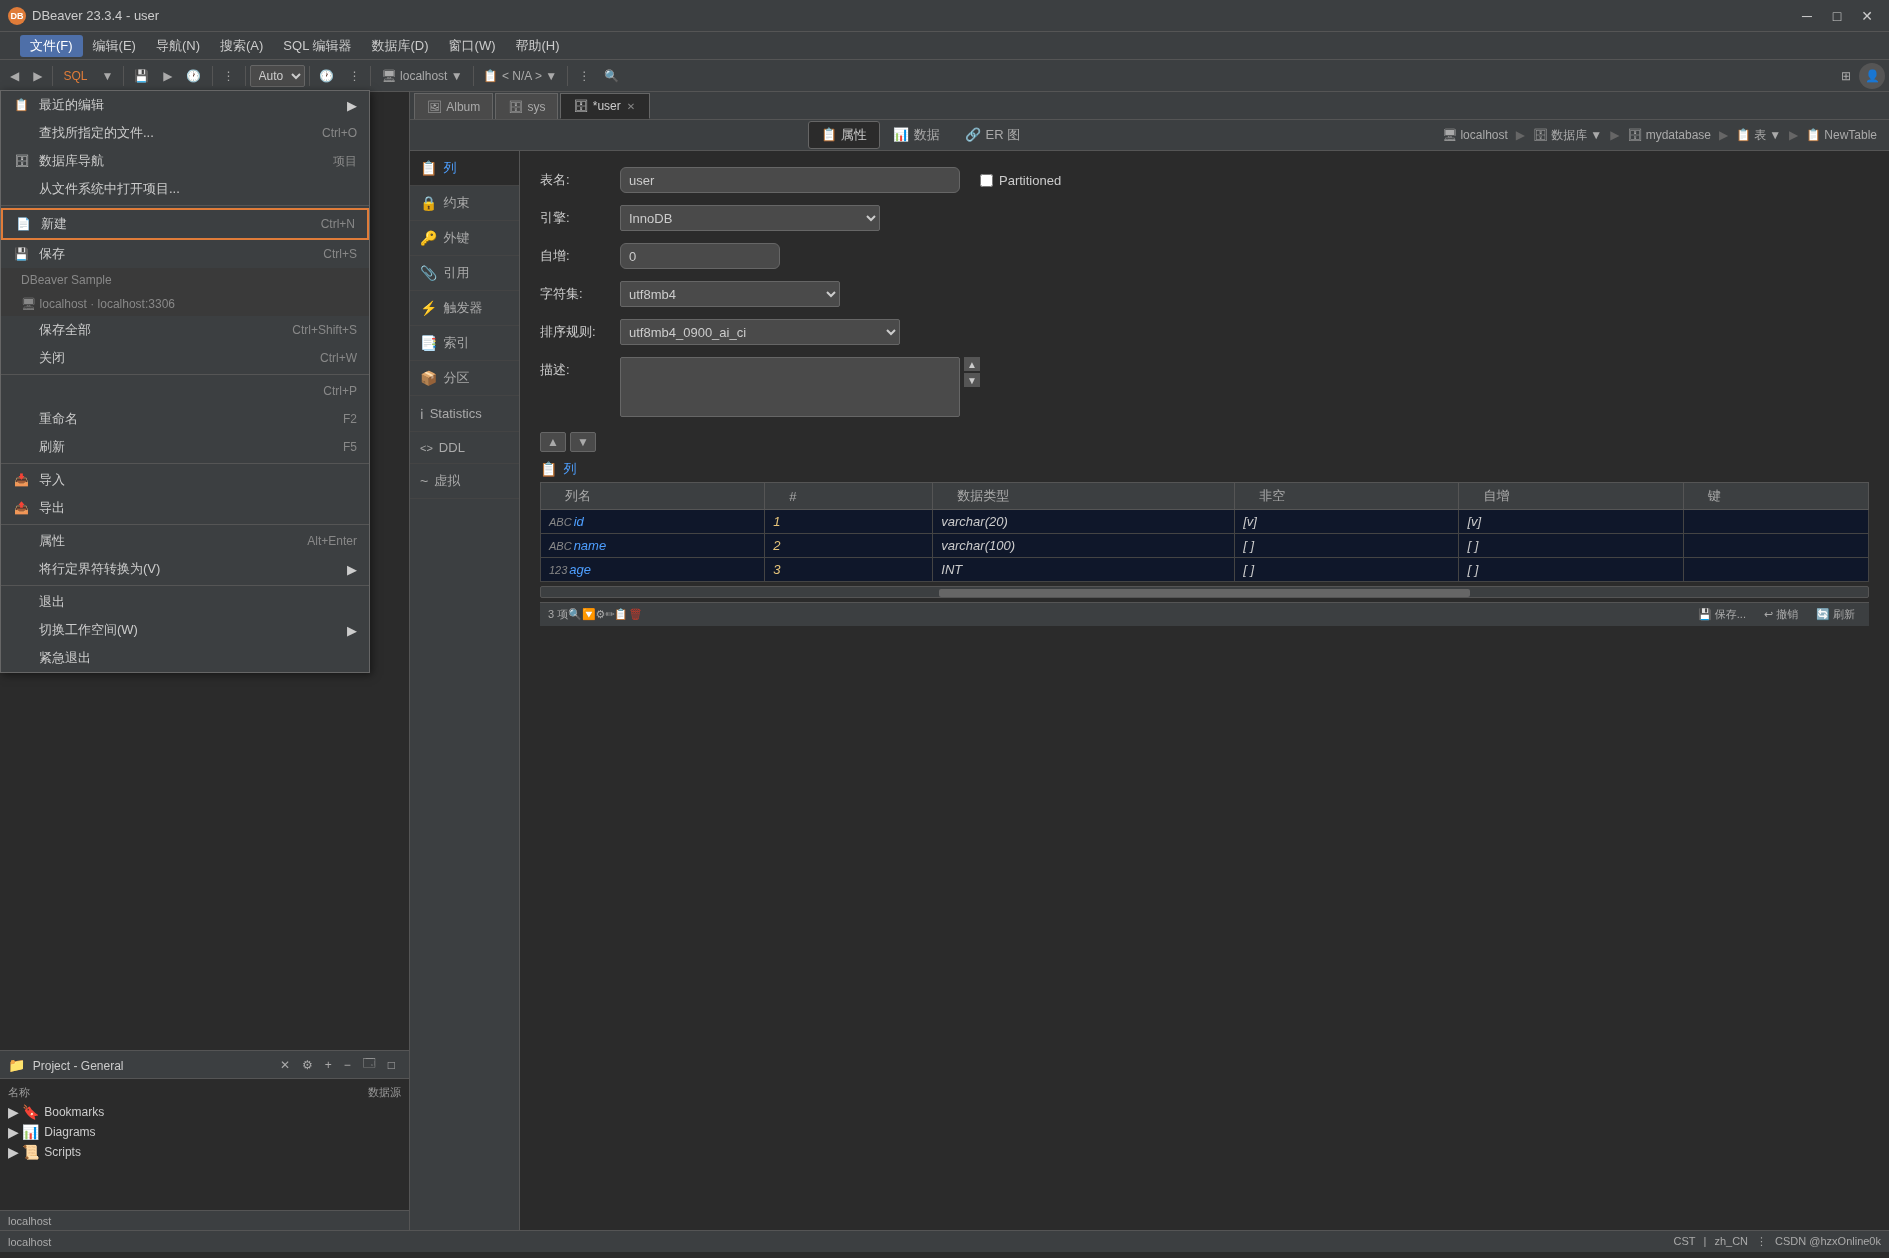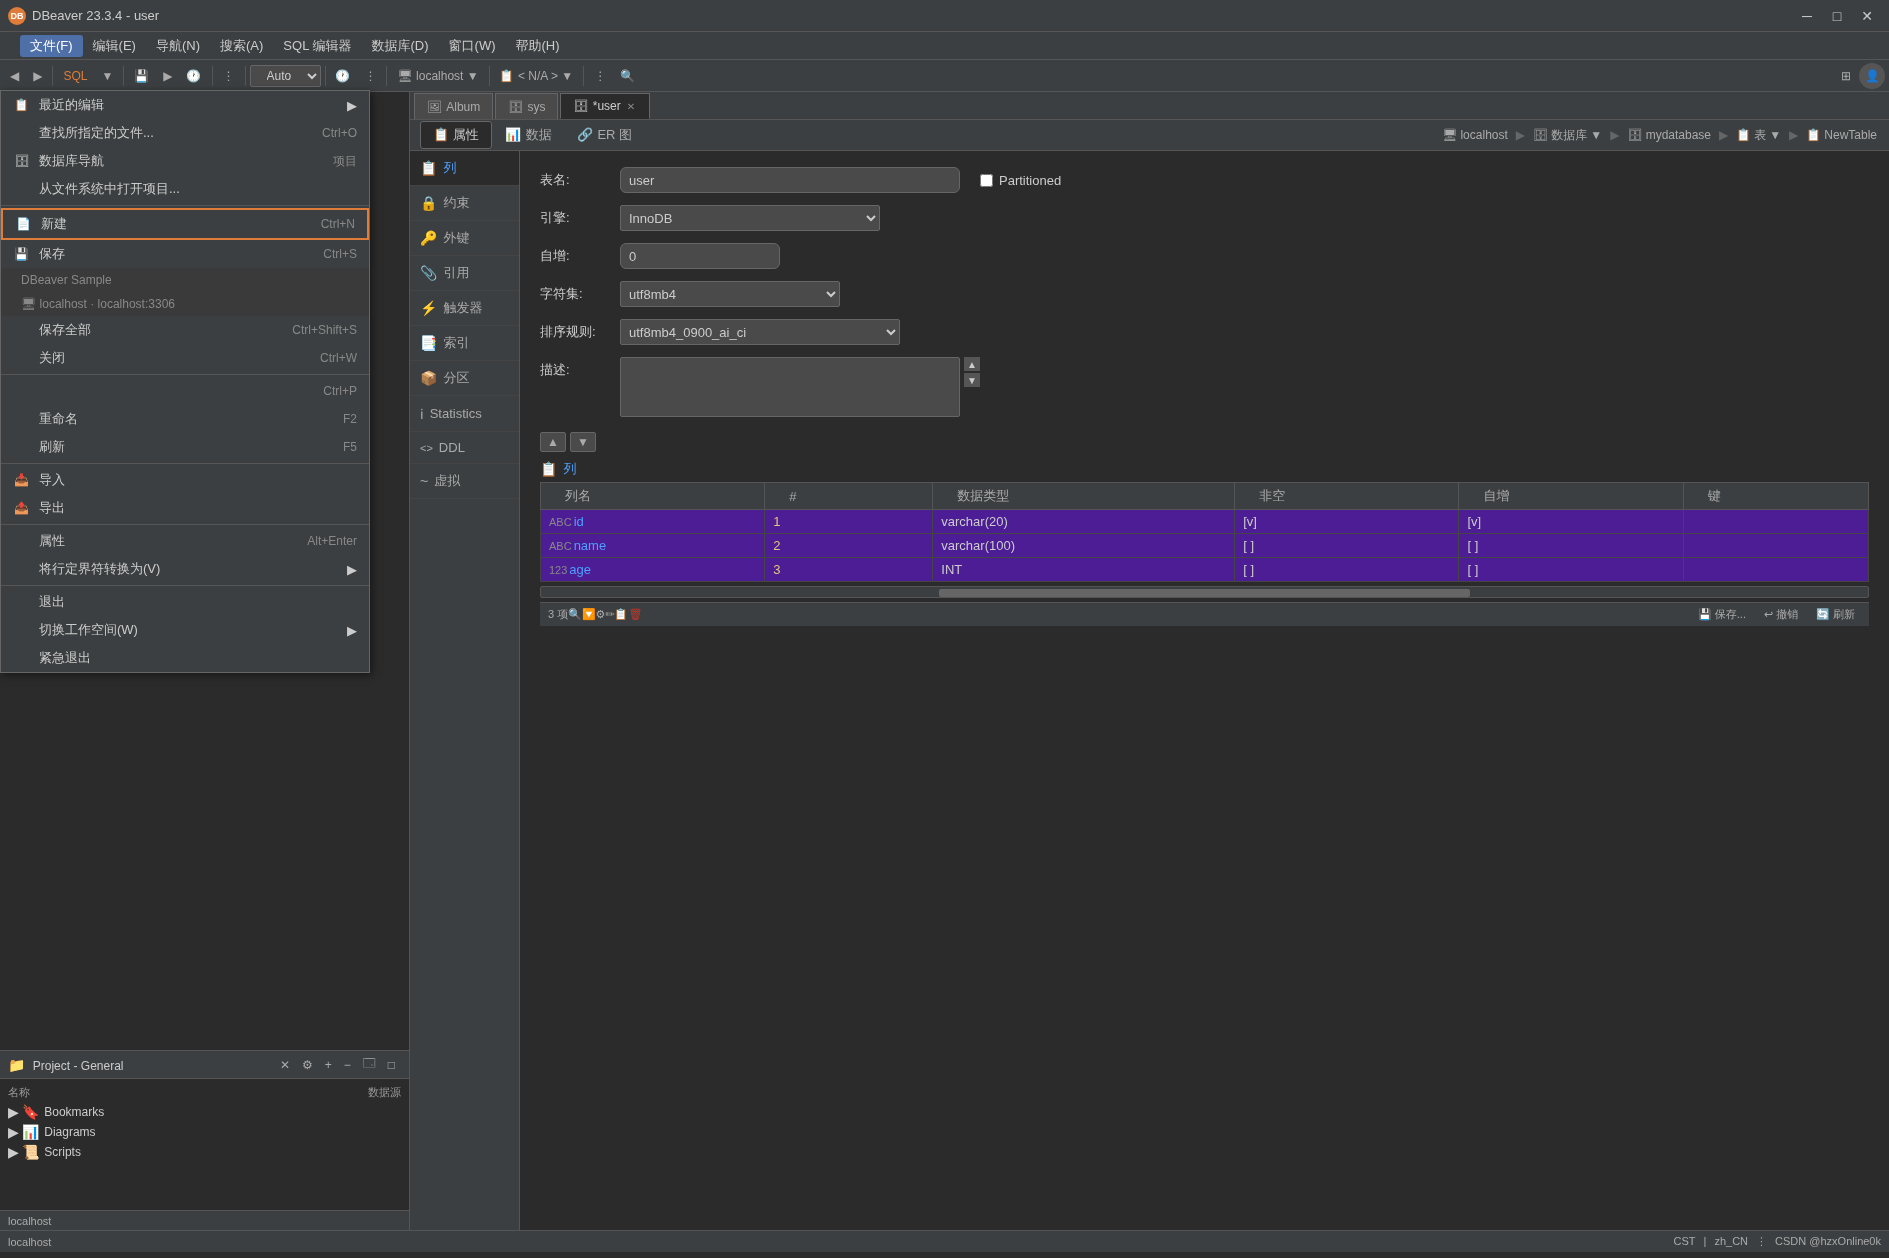--- a/index.html
+++ b/index.html
@@ -87,21 +87,21 @@
       font-size: 12px;
       border-radius: 2px;
     }
     .toolbar-sep { width: 1px; height: 20px; background: #555; margin: 0 2px; }
     .toolbar-dropdown {
       height: 22px;
       background: #4a4a4a;
       border: 1px solid #666;
       color: #ccc;
       font-size: 12px;
-      padding: 0 12px;
+      padding: 0 4px;
       border-radius: 2px;
     }
 
     
     .main-layout {
       display: flex;
       height: calc(1258px - 32px - 28px - 32px - 28px);
     }
 
     
@@ -228,23 +228,24 @@
       border-radius: 2px;
     }
     .tab-icon { font-size: 12px; }
 
     
     .sub-tab-bar {
       height: 30px;
       background: #3c3f41;
       display: flex;
       align-items: center;
-      padding: 0 10px;
+      padding: 0 24px;
       border-bottom: 1px solid #555;
       gap: 2px;
+      justify-content: center;
     }
     .sub-tab {
       padding: 4px 12px;
       cursor: pointer;
       border-radius: 3px;
       font-size: 13px;
       color: #aaa;
     }
     .sub-tab.active {
       background: #2b2b2b;
@@ -365,21 +366,22 @@
       padding: 4px 24px;
       border: 1px solid #555;
       color: #aaa;
       font-weight: normal;
       text-align: left;
     }
     .data-table td {
       padding: 4px 8px;
       border: 1px solid #444;
       color: #ccc;
-      background: #4c1d95;
+      background: #0f172a;
+      font-style: italic;
     }
     .col-name-id { color: #4e9fff; }
     .col-name-name { color: #4e9fff; }
     .col-name-age { color: #4e9fff; }
     .col-num { color: #e6c47a; }
 
     
     .status-bar {
       height: 24px;
       background: #3c3f41;

